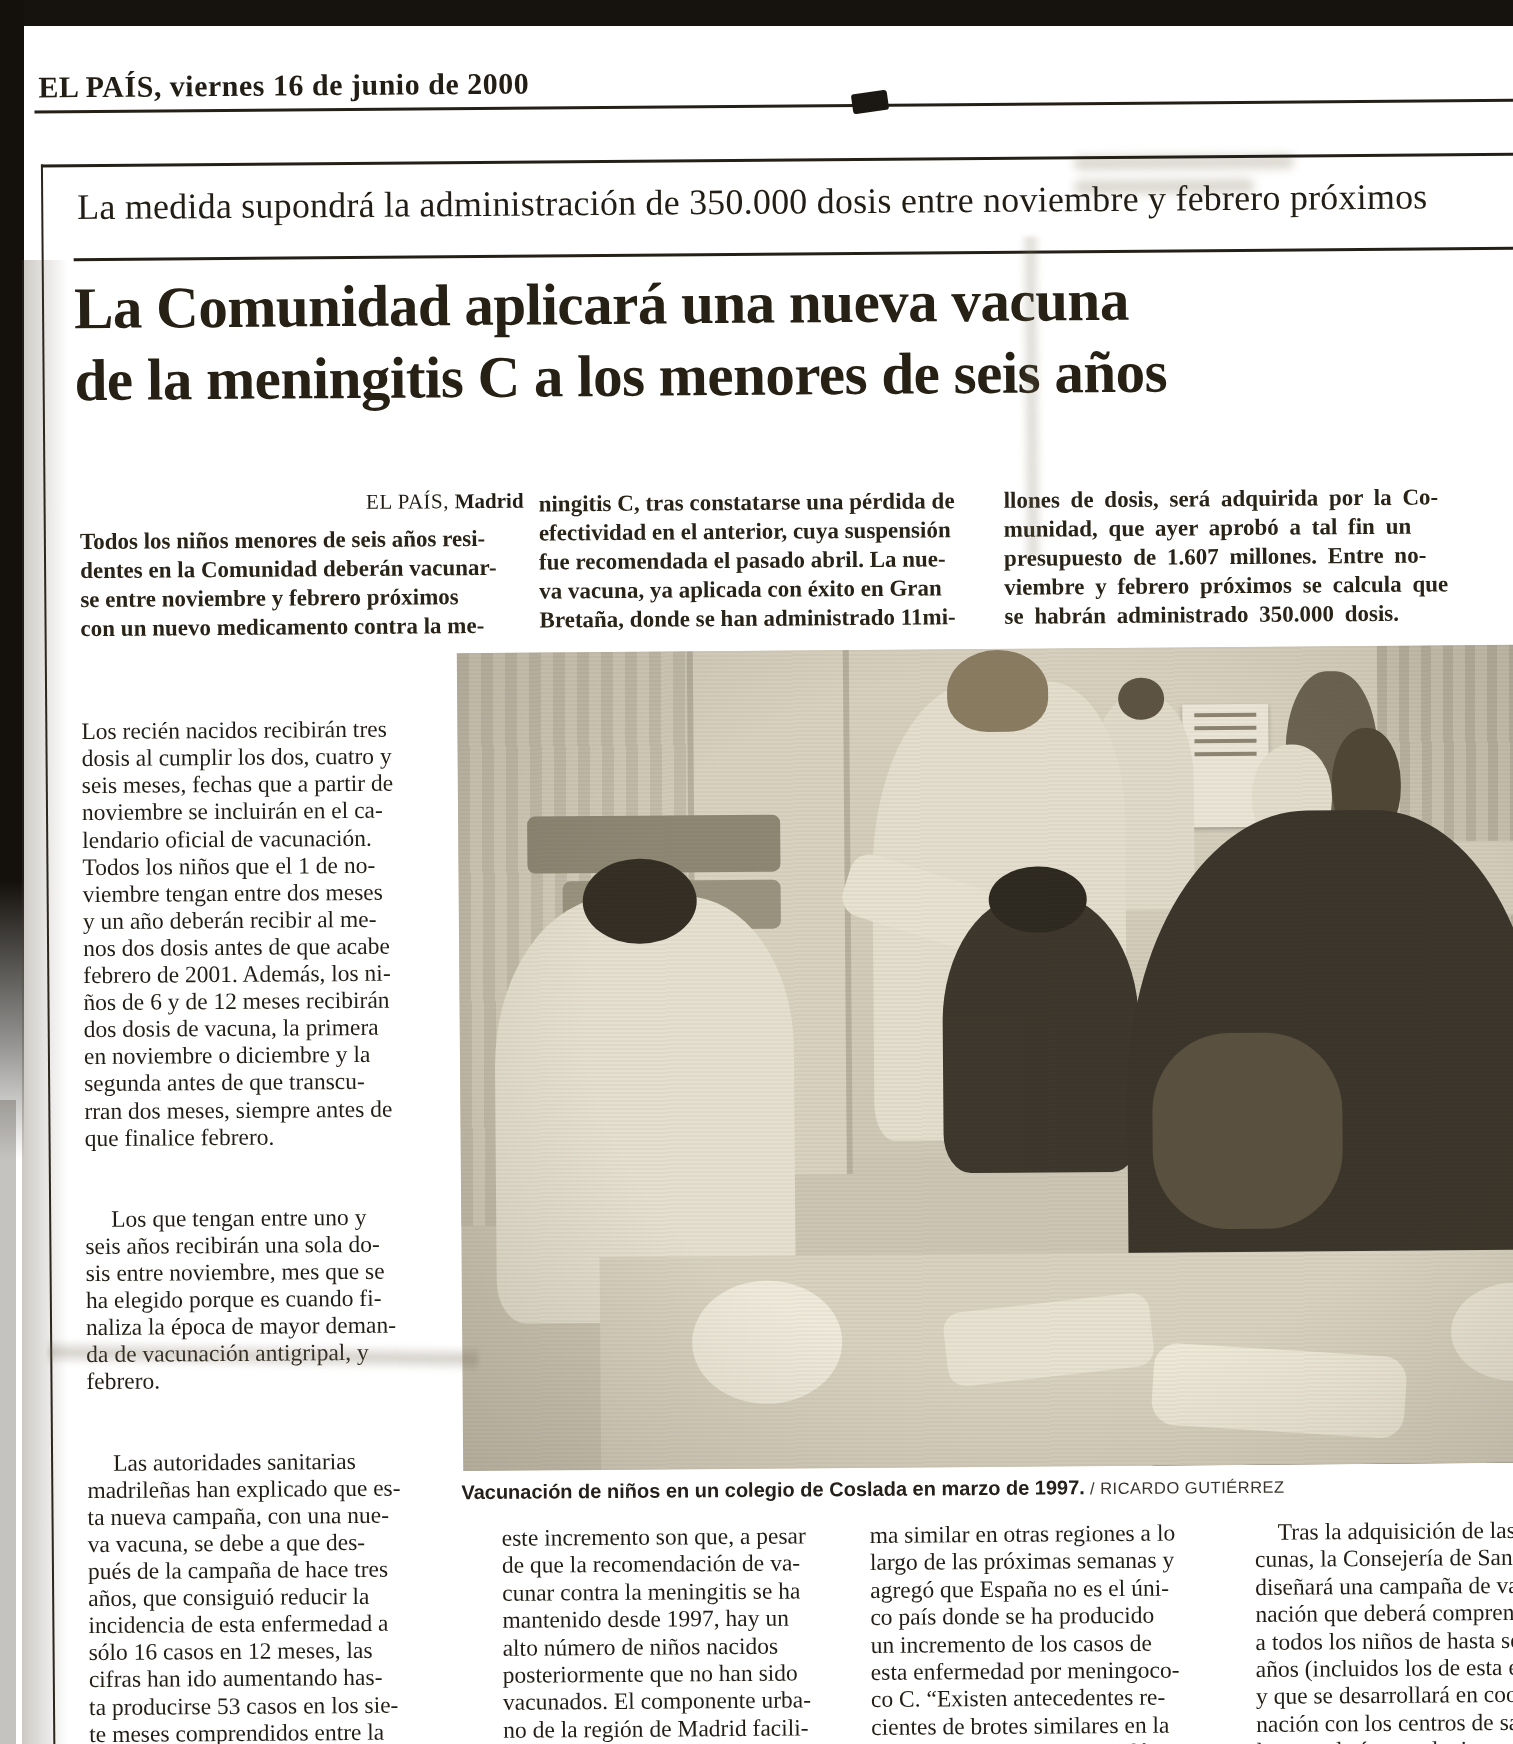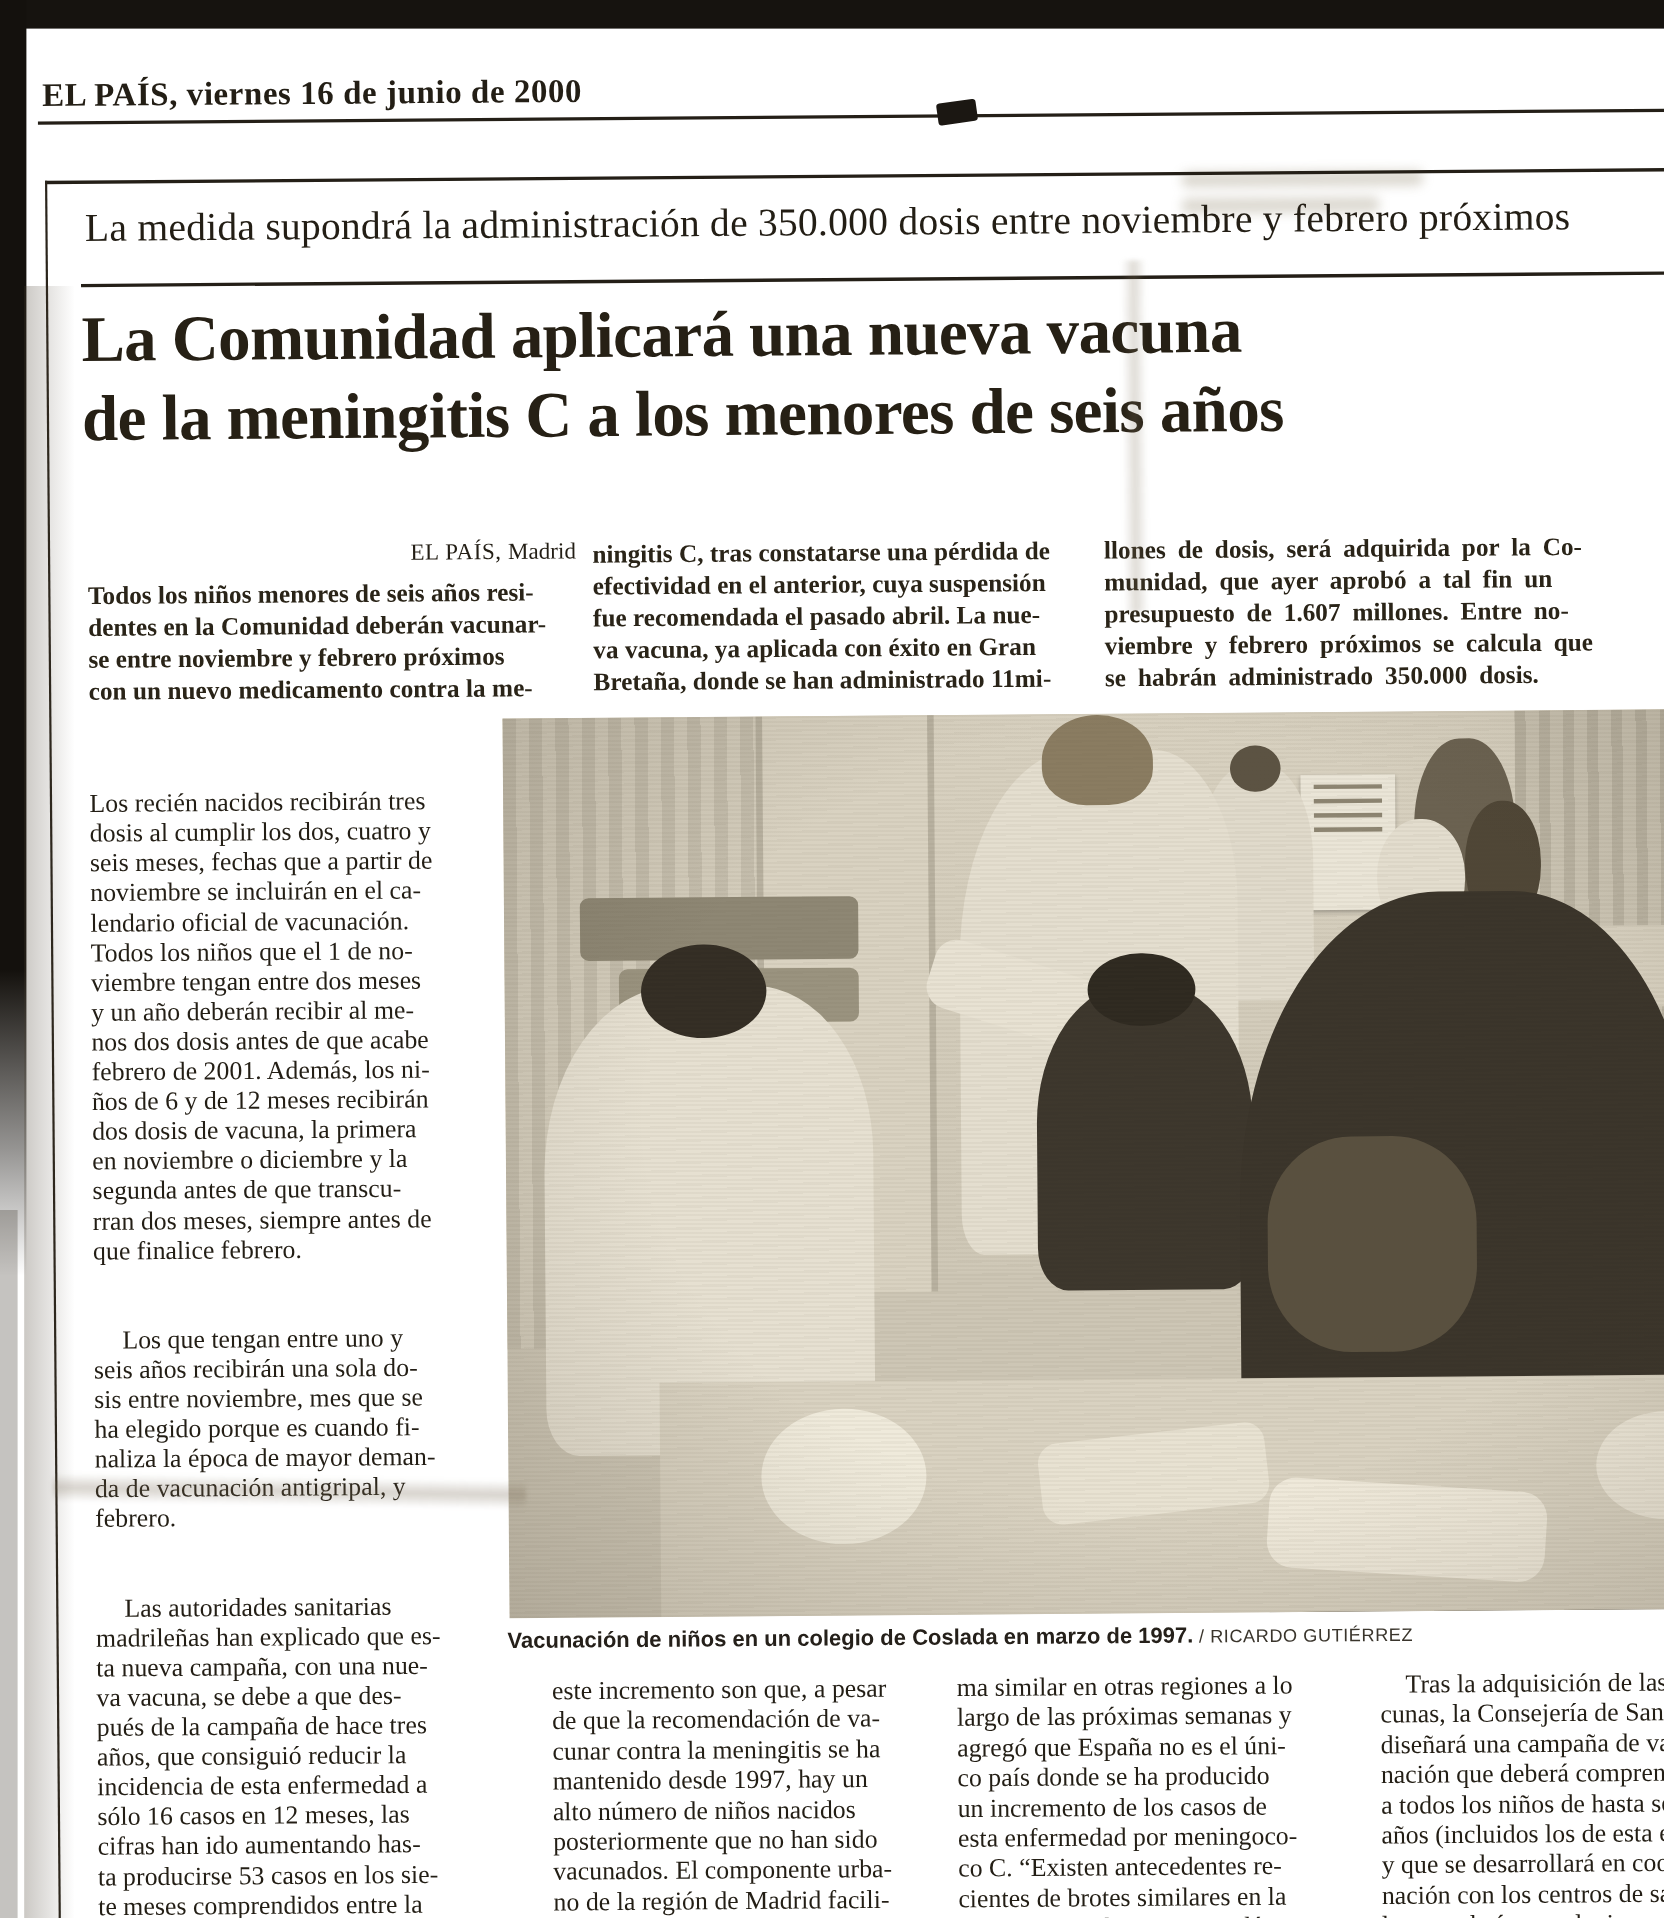--- a/index.html
+++ b/index.html
@@ -25,21 +25,21 @@
   .frame-left{position:absolute;left:42px;top:160px;width:2px;height:1584px;background:#2a241b;}
 
   .kicker{position:absolute;left:78px;top:182px;font-size:36px;white-space:pre;letter-spacing:.2px;}
   .kicker-rule{position:absolute;left:74px;top:254px;width:1546px;height:3px;background:#241f17;}
 
   .headline{position:absolute;left:74px;top:268px;font-size:59px;font-weight:bold;line-height:72px;
             letter-spacing:-.5px;white-space:pre;color:#262015;}
 
   .byline{position:absolute;left:200px;top:488px;width:322px;text-align:right;font-size:21px;white-space:pre;}
   .byline .agency{letter-spacing:.5px;}
-  .byline .city{font-weight:normal;}
+  .byline .city{font-weight:bold;}
 
   .intro{position:absolute;top:489px;font-size:23px;font-weight:bold;line-height:29px;white-space:pre;color:#2a2418;}
   .intro.c1{left:78px;top:523px;}
   .intro.c2{left:537px;}
   .intro.c3{left:1002px;word-spacing:5px;}
 
   .leftcol{position:absolute;left:78px;top:660px;width:392px;font-size:23.5px;line-height:27.1px;white-space:pre;}
   .leftcol .para{white-space:pre;}
   .leftcol .para.ind{text-indent:26px;}
 

